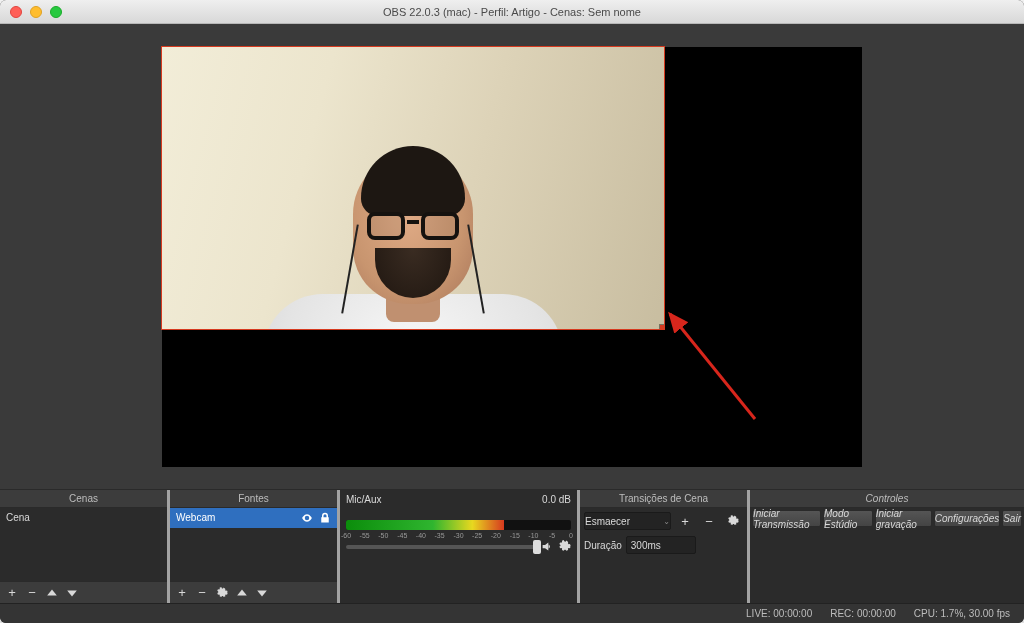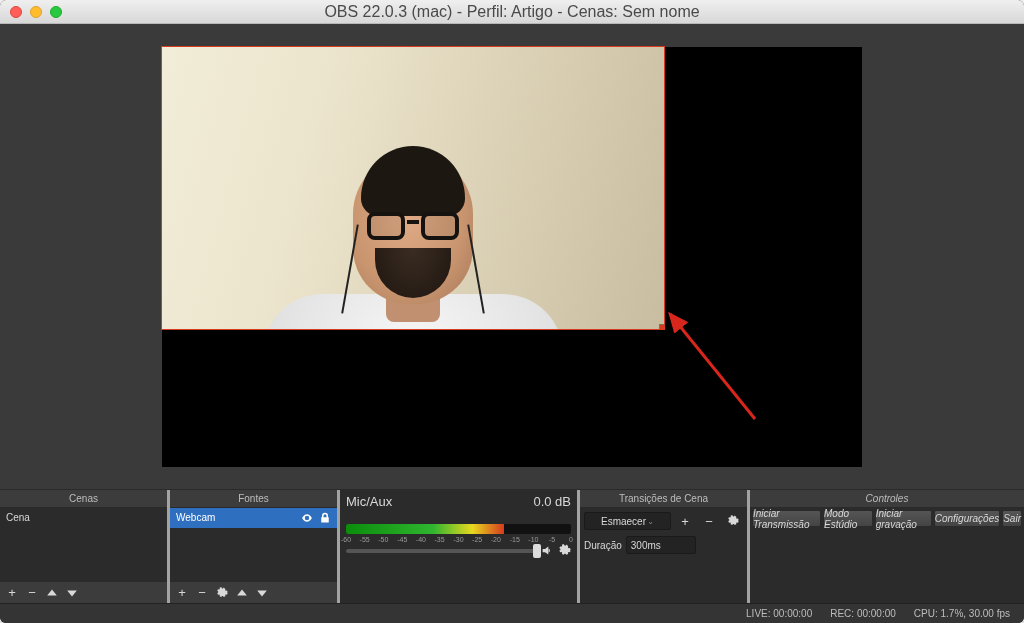--- a/index.html
+++ b/index.html
@@ -37,21 +37,21 @@
     border-bottom:1px solid #b8b8b8;
     display:flex;align-items:center;
     position:relative;
     flex-shrink:0;
   }
   .traffic{display:flex;gap:8px;margin-left:10px;}
   .traffic span{width:12px;height:12px;border-radius:50%;display:block;}
   .tl-close{background:#ff5f57;border:1px solid #e0443e;}
   .tl-min{background:#ffbd2e;border:1px solid #dea123;}
   .tl-max{background:#28c940;border:1px solid #1aab29;}
-  .title{position:absolute;left:0;right:0;text-align:center;font-size:16px;color:#4a4a4a;pointer-events:none;}
+  .title{position:absolute;left:0;right:0;text-align:center;font-size:11px;color:#4a4a4a;pointer-events:none;}
 
   
   .preview-area{
     flex:1;
     background:var(--bg);
     display:flex;align-items:center;justify-content:center;
     padding:12px 40px;
     position:relative;
   }
   .canvas{
@@ -147,36 +147,36 @@
     height:20px;line-height:20px;padding:0 6px;font-size:10px;color:var(--text);
     display:flex;align-items:center;justify-content:space-between;
     cursor:pointer;
   }
   .list-item.selected{background:#2f6fbf;color:#fff;}
   .item-icons{display:flex;gap:6px;align-items:center;}
   .item-icons svg{width:12px;height:12px;fill:currentColor;}
 
   
   .mixer-channel{padding:4px 6px 0;}
-  .mixer-row{display:flex;justify-content:space-between;font-size:13px;color:var(--text);margin-bottom:15px;}
+  .mixer-row{display:flex;justify-content:space-between;font-size:10px;color:var(--text);margin-bottom:15px;}
   .meter{height:10px;position:relative;background:#111;border-radius:2px;overflow:hidden;margin-bottom:2px;}
   .meter-fill{position:absolute;top:0;bottom:0;left:0;}
   .gradient{height:50%;background:linear-gradient(90deg,#0b8d0b 0%,#2fb52f 55%,#e8d81f 80%,#d63a1f 100%);}
   .ticks{position:relative;height:10px;font-size:7px;color:#999;}
   .tick{position:absolute;transform:translateX(-50%);}
   .slider-row{display:flex;align-items:center;gap:4px;margin-top:-2px;}
   .slider-track{flex:1;height:4px;background:#555;border-radius:2px;position:relative;}
   .slider-thumb{position:absolute;top:50%;transform:translate(-50%,-50%);width:8px;height:14px;background:#ddd;border-radius:2px;}
   .mixer-icons{display:flex;gap:4px;color:var(--text);}
   .mixer-icons svg{width:13px;height:13px;fill:currentColor;cursor:pointer;}
 
   
   .trans-body{padding:4px;font-size:10px;color:var(--text);}
   .trans-row{display:flex;align-items:center;gap:4px;margin-bottom:6px;}
-  .select{flex:1;height:18px;background:#232323;border:1px solid #1a1a1a;border-radius:2px;padding:0 16px;font-size:10px;color:var(--text);display:flex;align-items:center;justify-content:space-between;}
+  .select{flex:1;height:18px;background:#232323;border:1px solid #1a1a1a;border-radius:2px;padding:0 0;font-size:10px;color:var(--text);display:flex;align-items:center;justify-content:space-between;}
   .select .chev{font-size:8px;color:#888;}
   .num-input{width:70px;height:18px;background:#232323;border:1px solid #1a1a1a;border-radius:2px;padding:0 4px;font-size:10px;color:var(--text);display:flex;align-items:center;}
 
   
   .controls-body{display:flex;flex-direction:row;gap:2px;padding:2px;}
   .ctrl-btn{
     height:17px;background:linear-gradient(#555,#444);border:1px solid #2a2a2a;border-radius:2px;
     font-size:10px;color:var(--text);display:flex;align-items:center;justify-content:center;cursor:pointer;
   }
 

